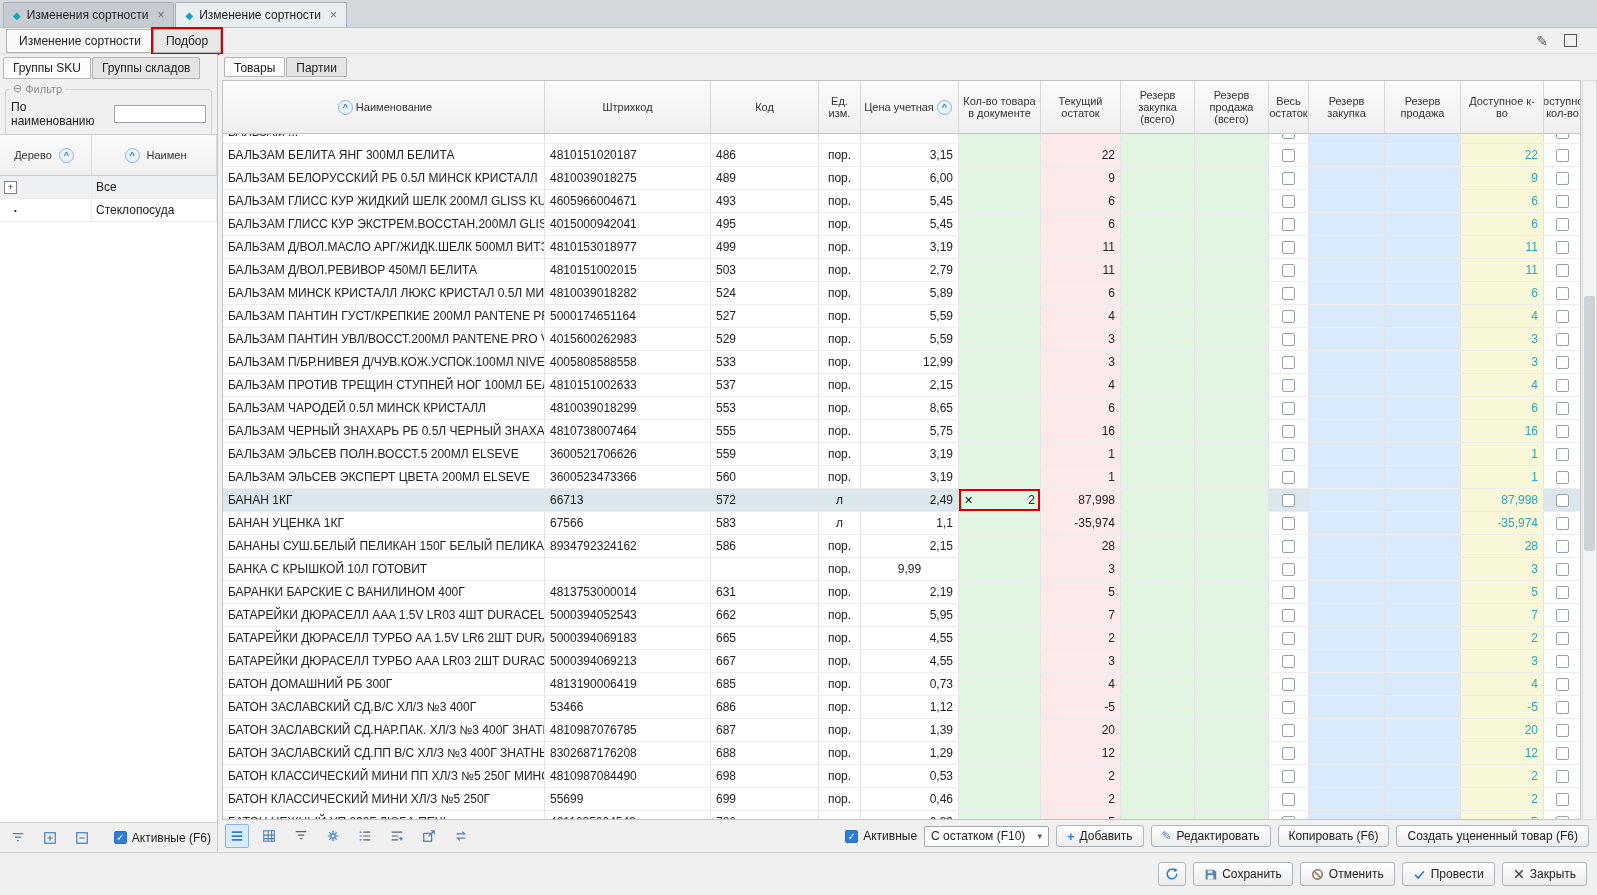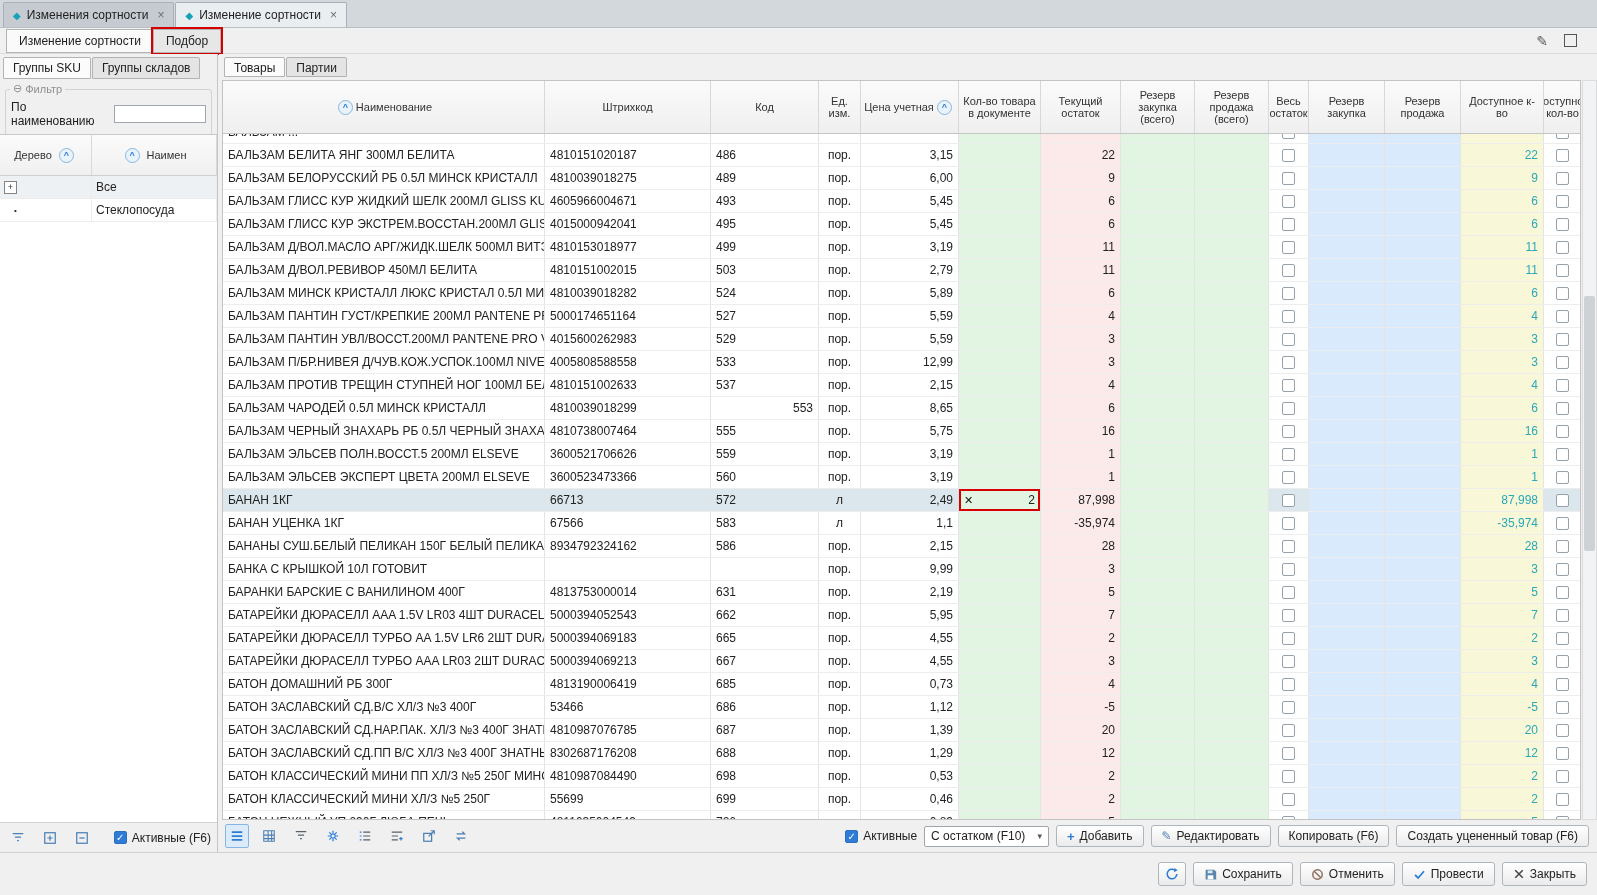--- a/index.html
+++ b/index.html
@@ -768,21 +768,21 @@
                 <span class="cb"></span>
               </div>
             </div>
             <div class="row">
               <div class="cell  a-l" style="width: 322px;">
                 <span class="val">БАЛЬЗАМ ЧАРОДЕЙ 0.5Л МИНСК КРИСТАЛЛ</span>
               </div>
               <div class="cell  a-l" style="width: 166px;">
                 <span class="val">4810039018299</span>
               </div>
-              <div class="cell  a-l" style="width: 108px; justify-content: flex-end;">
+              <div class="cell  a-l" style="width: 108px;">
                 <span class="val">553</span>
               </div>
               <div class="cell  a-c" style="width: 42px;">
                 <span class="val">пор.</span>
               </div>
               <div class="cell  a-r" style="width: 98px;">
                 <span class="val">8,65</span>
               </div>
               <div class="cell col-green a-r" style="width: 82px;">
                 <span class="val"></span>
@@ -1084,21 +1084,21 @@
               </div>
               <div class="cell  a-l" style="width: 166px;">
                 <span class="val"></span>
               </div>
               <div class="cell  a-l" style="width: 108px;">
                 <span class="val"></span>
               </div>
               <div class="cell  a-c" style="width: 42px;">
                 <span class="val">пор.</span>
               </div>
-              <div class="cell  a-r" style="width: 98px;">
+              <div class="cell  a-r" style="width: 98px; justify-content: center;">
                 <span class="val">9,99</span>
               </div>
               <div class="cell col-green a-r" style="width: 82px;">
                 <span class="val"></span>
               </div>
               <div class="cell col-pink a-r" style="width: 80px;">
                 <span class="val">3</span>
               </div>
               <div class="cell col-green a-r" style="width: 74px;">
                 <span class="val"></span>

